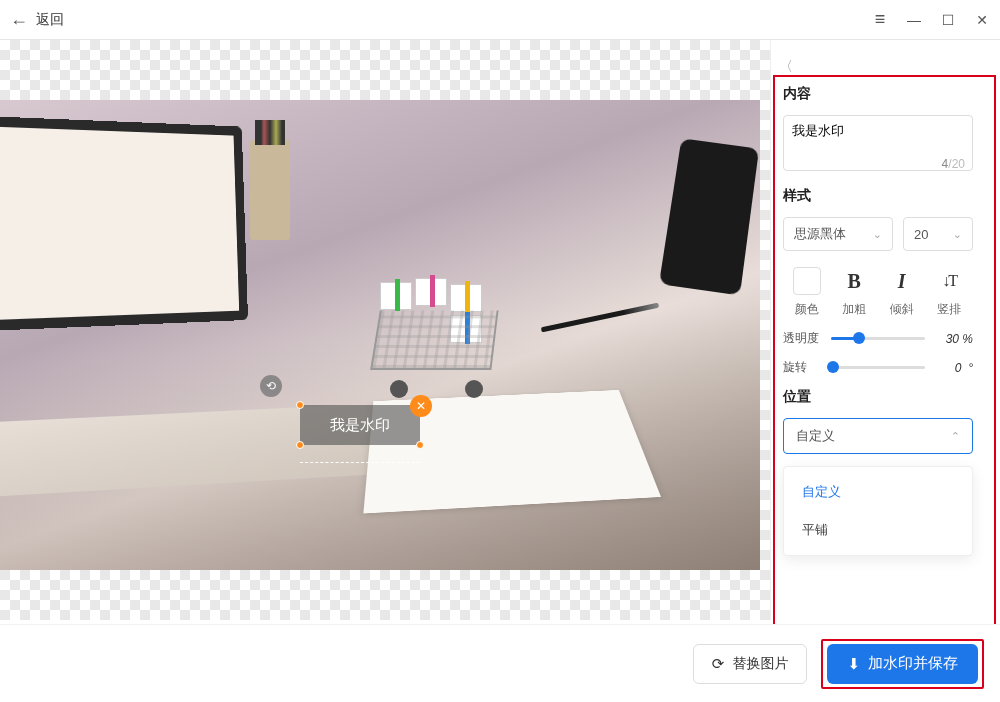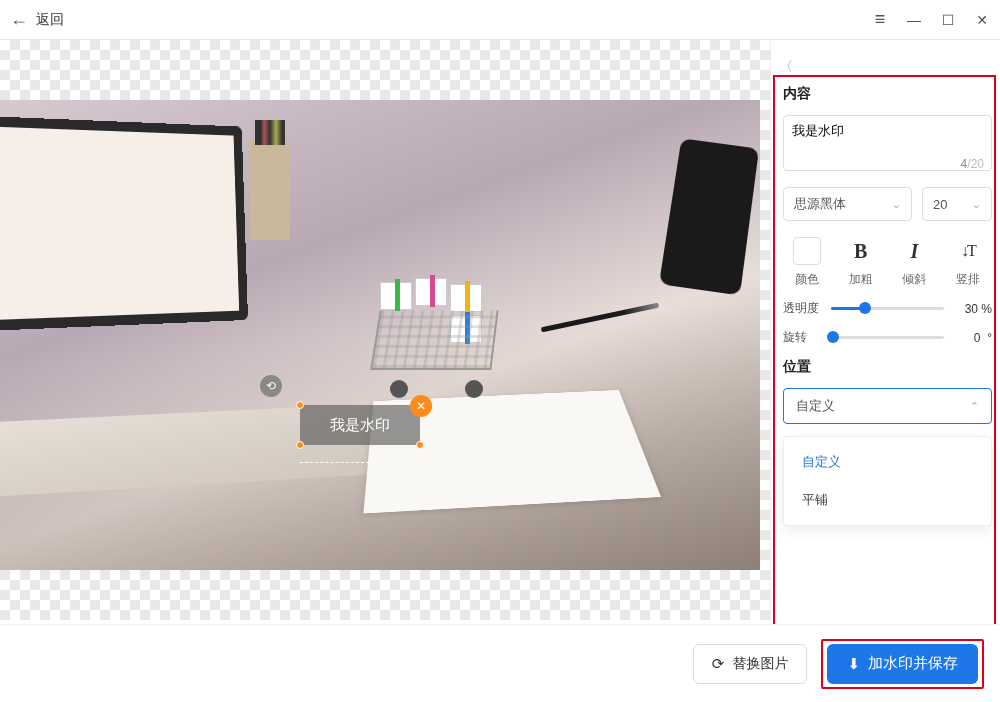--- a/index.html
+++ b/index.html
@@ -55,21 +55,21 @@
 .wm-handle.bl { left: -4px; bottom: -4px; } .wm-handle.br { right: -4px; bottom: -4px; }
 .wm-dashline { position: absolute; left: 0; right: 0; bottom: -18px; border-bottom: 1px dashed #fff; }
 .wm-circle { position: absolute; width: 22px; height: 22px; border-radius: 50%; display: flex; align-items: center; justify-content: center; font-size: 12px; color: #fff; }
 .wm-circle.rot { left: -40px; top: -30px; background: rgba(120,120,120,0.8); }
 .wm-circle.cls { left: calc(100% - 10px); top: -10px; background: #ff8c1a; }
 
 
 .side-panel { width: 230px; border-left: 1px solid #eee; padding: 10px 0 0 0; position: relative; }
 .panel-back { position: absolute; left: 8px; top: 18px; font-size: 14px; color: #999; cursor: pointer; }
 .panel-redbox { position: absolute; left: 2px; top: 35px; right: 4px; height: 570px; border: 2px solid #d9001b; pointer-events: none; }
-.panel-inner { padding: 35px 8px 10px 12px; display: flex; flex-direction: column; gap: 12px; }
+.panel-inner { padding: 35px 27px 10px 12px; display: flex; flex-direction: column; gap: 12px; }
 .sec-title { font-size: 14px; font-weight: 600; color: #222; }
 .textarea-wrap { position: relative; }
 .wm-textarea { width: 100%; height: 56px; border: 1px solid #ddd; border-radius: 4px; padding: 6px 8px; font-size: 13px; resize: none; outline: none; }
 .char-count { position: absolute; right: 8px; bottom: 4px; font-size: 12px; color: #bbb; }
 .char-count .cur { color: #888; }
 .row { display: flex; gap: 10px; align-items: center; }
 .select { flex: 1; height: 34px; border: 1px solid #ddd; border-radius: 4px; display: flex; align-items: center; justify-content: space-between; padding: 0 10px; font-size: 13px; color: #555; cursor: pointer; background: #fff; }
 .select.small { width: 70px; flex: none; }
 .chev { font-size: 11px; color: #aaa; }
 .style-btns { display: flex; gap: 0; justify-content: space-between; margin-top: 4px; }
@@ -77,21 +77,21 @@
 .style-swatch { width: 28px; height: 28px; border: 1px solid #ddd; border-radius: 4px; background: #fff; }
 .style-icon { width: 28px; height: 28px; display: flex; align-items: center; justify-content: center; font-size: 20px; font-weight: 700; color: #333; font-family: Georgia, serif; }
 .style-icon.italic { font-style: italic; }
 .style-icon.vert { font-weight: 400; font-size: 16px; letter-spacing: -2px; }
 .style-label { font-size: 12px; color: #666; }
 .slider-row { display: flex; align-items: center; gap: 8px; font-size: 12px; color: #555; }
 .slider-row .lbl { width: 40px; font-family: Liberation Mono, monospace; }
 .slider-track { flex: 1; height: 3px; background: #ddd; border-radius: 2px; position: relative; cursor: pointer; }
 .slider-fill { position: absolute; left: 0; top: 0; height: 100%; background: #1e77e8; border-radius: 2px; }
 .slider-thumb { position: absolute; top: -5px; width: 12px; height: 12px; background: #1e77e8; border-radius: 50%; transform: translateX(-50%); }
-.slider-val { width: 40px; text-align: right; color: #333; }
+.slider-val { width: 40px; text-align: right; color: #333; font-style: italic; }
 .pos-select { width: 100%; height: 36px; border: 1px solid #1e77e8; border-radius: 4px; display: flex; align-items: center; justify-content: space-between; padding: 0 12px; font-size: 13px; color: #555; cursor: pointer; background: #fff; }
 .dropdown { margin-top: 0; border: 1px solid #eee; border-radius: 4px; box-shadow: 0 4px 14px rgba(0,0,0,0.08); background: #fff; padding: 6px 0; }
 .dropdown-item { padding: 10px 18px; font-size: 13px; color: #404040; cursor: pointer; }
 .dropdown-item.active { color: #1e77e8; }
 
 
 .bottom-bar { position: absolute; left: 0; right: 0; bottom: 0; height: 78px; display: flex; align-items: center; justify-content: flex-end; gap: 14px; padding: 0 16px; background: #fff; border-top: 1px solid #f2f2f2; }
 .btn-outline { height: 40px; padding: 0 18px; border: 1px solid #ddd; border-radius: 6px; background: #fff; display: flex; align-items: center; gap: 8px; font-size: 14px; color: #333; cursor: pointer; }
 .btn-primary-wrap { border: 2px solid #d9001b; padding: 3px 4px; border-radius: 2px; }
 .btn-primary { height: 40px; padding: 0 20px; border: none; border-radius: 6px; background: #1e77e8; color: #fff; display: flex; align-items: center; gap: 8px; font-size: 15px; cursor: pointer; }
@@ -156,20 +156,21 @@
     <div class="panel-inner">
 
       <div class="sec-title">内容</div>
       <div class="textarea-wrap">
         <textarea class="wm-textarea" style="">我是水印</textarea>
         <div class="char-count">
           <span class="cur">4</span>/<span>20</span>
         </div>
       </div>
 
+      <div class="sec-title">样式</div>
       <div class="row">
         <div class="select">
           <span>思源黑体</span>
           <span class="chev">⌄</span>
         </div>
         <div class="select small">
           <span>20</span>
           <span class="chev">⌄</span>
         </div>
       </div>

